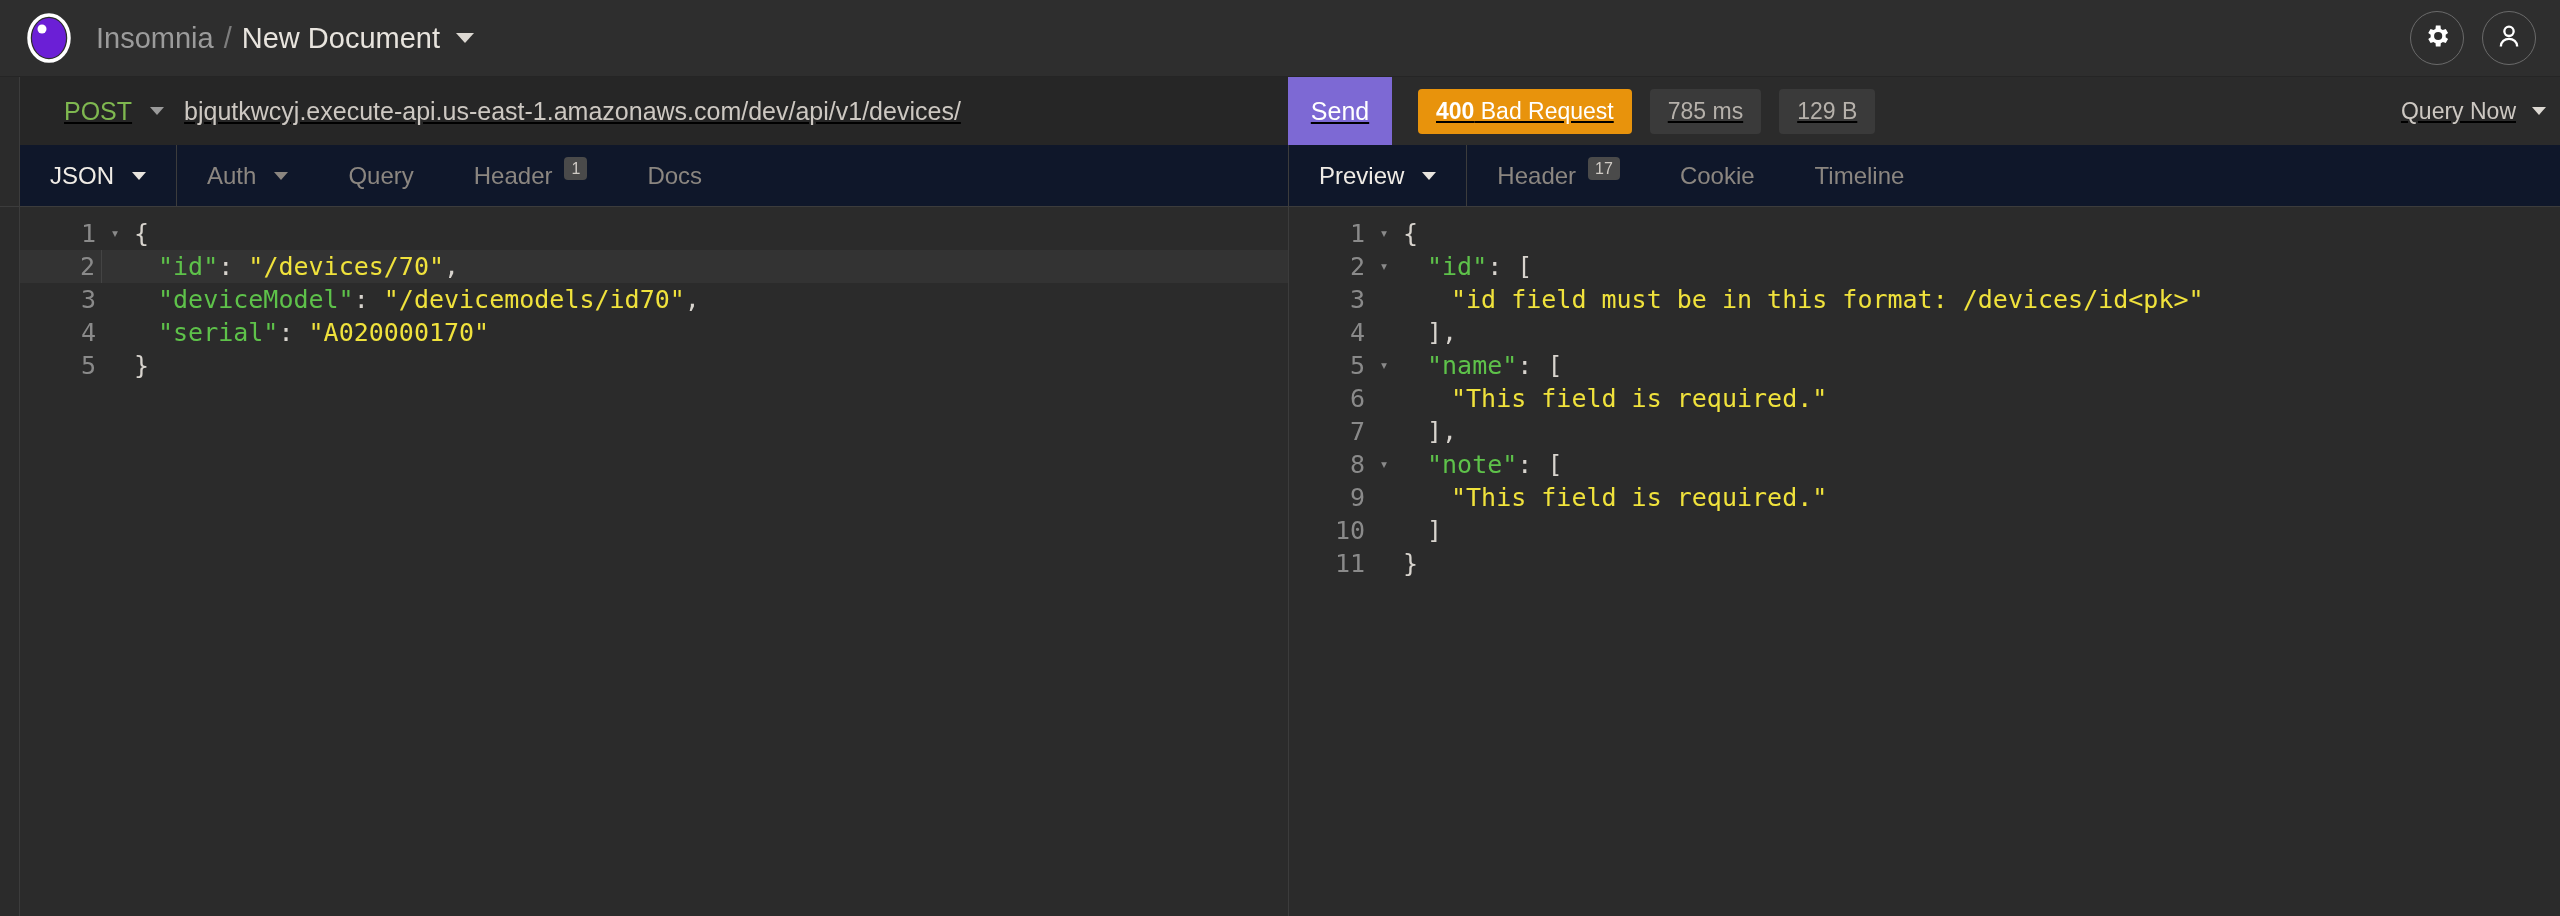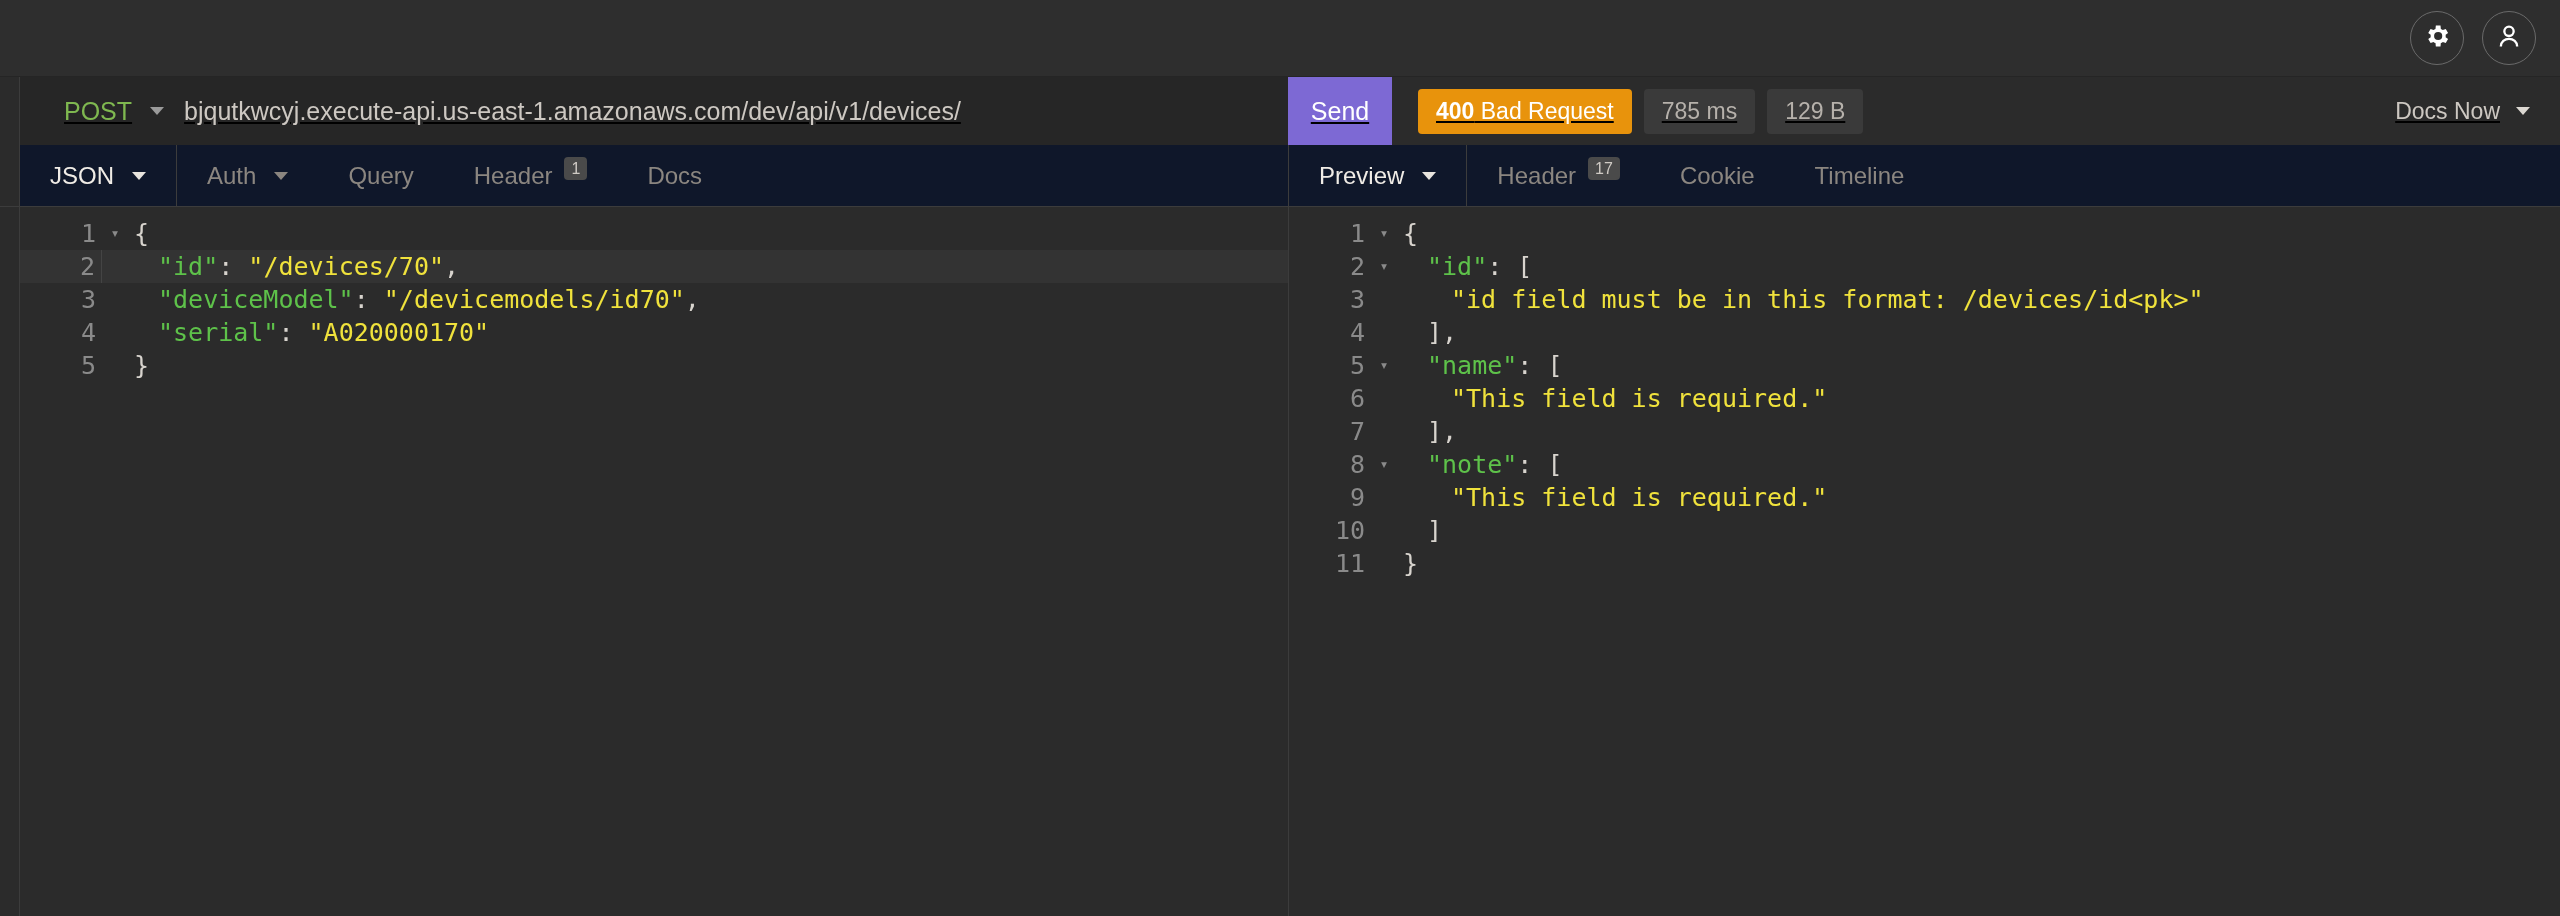--- a/index.html
+++ b/index.html
@@ -70,21 +70,21 @@
     color: #7fb850; font-size: 25px; padding: 0 20px 0 44px; cursor: pointer;
   }
   .method .caret { border-top-color: #9a9a9a; }
   .url-text { color: #cdc8c2; font-size: 25px; white-space: nowrap; overflow: hidden; flex: 1; }
   .send-btn {
     width: 104px; flex: 0 0 104px; background: #7d69d4; color: #fff;
     display: flex; align-items: center; justify-content: center;
     font-size: 25px; cursor: pointer; border: none;
     font-family: "Liberation Sans", sans-serif;
   }
-  .resp-bar { flex: 1; display: flex; align-items: center; gap: 12px; padding: 0 30px 0 26px; background:#2b2b2b;justify-content:space-between; }
+  .resp-bar { flex: 1; display: flex; align-items: center; gap: 18px; padding: 0 14px 0 26px; background:#2b2b2b;justify-content:space-between; }
   .pill { font-size: 23px; padding: 9px 18px; border-radius: 4px; white-space: nowrap; }
   .pill.status { background: #e8930c; color: #ffffff; }
   .pill.status b { font-weight: 700; }
   .pill.meta { background: #3a3a3a; color: #b6b1ab; }
   .just-now { margin-left: auto; color: #cdc8c2; font-size: 23px; display: flex; align-items: center; gap: 10px; cursor: pointer; }
 
   
   .panes { flex: 1; display: flex; align-items: stretch; min-height: 0; background:#0f172a; }
   .pane-left { width: 1288px; flex: 0 0 1288px; display: flex; flex-direction: column; min-width:0; }
   .pane-right { flex: 1; display: flex; flex-direction: column; border-left: 1px solid #3c3c3c; min-width:0; }
@@ -131,20 +131,35 @@
   .k { color: #5ec24a; }
   .s { color: #f0e23c; }
   .p { color: #d8d4ce; }
 </style>
 </head>
 <body>
 
 <div class="app">
 
   <div class="header">
+    <div class="brand">
+      <span class="logo-wrap">
+        <svg width="50" height="50" viewBox="0 0 50 50">
+          <ellipse cx="25" cy="25" rx="20" ry="23" fill="none" stroke="#ffffff" stroke-width="3.5"></ellipse>
+          <ellipse cx="25" cy="25" rx="17" ry="20" fill="#6b1fd6"></ellipse>
+          <circle cx="18" cy="16" r="4.5" fill="#ffffff"></circle>
+        </svg>
+      </span>
+      <div class="crumbs">
+        <span class="crumb-app">Insomnia</span>
+        <span class="crumb-sep">/</span>
+        <span class="crumb-doc">New Document</span>
+        <span class="caret"></span>
+      </div>
+    </div>
 
 
     <div class="header-right">
       <div class="icon-circle">
         <span>
           <svg width="28" height="28" viewBox="0 0 24 24" fill="#ffffff">
             <path d="M19.4 13a7.6 7.6 0 0 0 0-2l2.1-1.6-2-3.5-2.5 1a7.7 7.7 0 0 0-1.7-1L15 3H11l-.3 2.9c-.6.2-1.2.6-1.7 1l-2.5-1-2 3.5L6.6 11a7.6 7.6 0 0 0 0 2l-2.1 1.6 2 3.5 2.5-1c.5.4 1.1.8 1.7 1L11 21h4l.3-2.9c.6-.2 1.2-.6 1.7-1l2.5 1 2-3.5L19.4 13zM13 15.5A3.5 3.5 0 1 1 13 8.5a3.5 3.5 0 0 1 0 7z"></path>
           </svg>
         </span>
       </div>
@@ -169,21 +184,21 @@
       <div class="url-text" placeholder="https://api.myproduct.com/v1/users">bjqutkwcyj.execute-api.us-east-1.amazonaws.com/dev/api/v1/devices/</div>
     </div>
     <button class="send-btn">Send</button>
     <div class="resp-bar">
       <div class="pill status">
         <b>400</b><span> Bad Request</span>
       </div>
       <div class="pill meta">785 ms</div>
       <div class="pill meta">129 B</div>
       <div class="just-now">
-        <span>Docs Now</span>
+        <span>Query Now</span>
         <span class="caret sm"></span>
       </div>
     </div>
   </div>
 
   <div class="panes">
 
     <div class="pane-left">
       <div class="tabbar">
         <div class="rail"></div>

